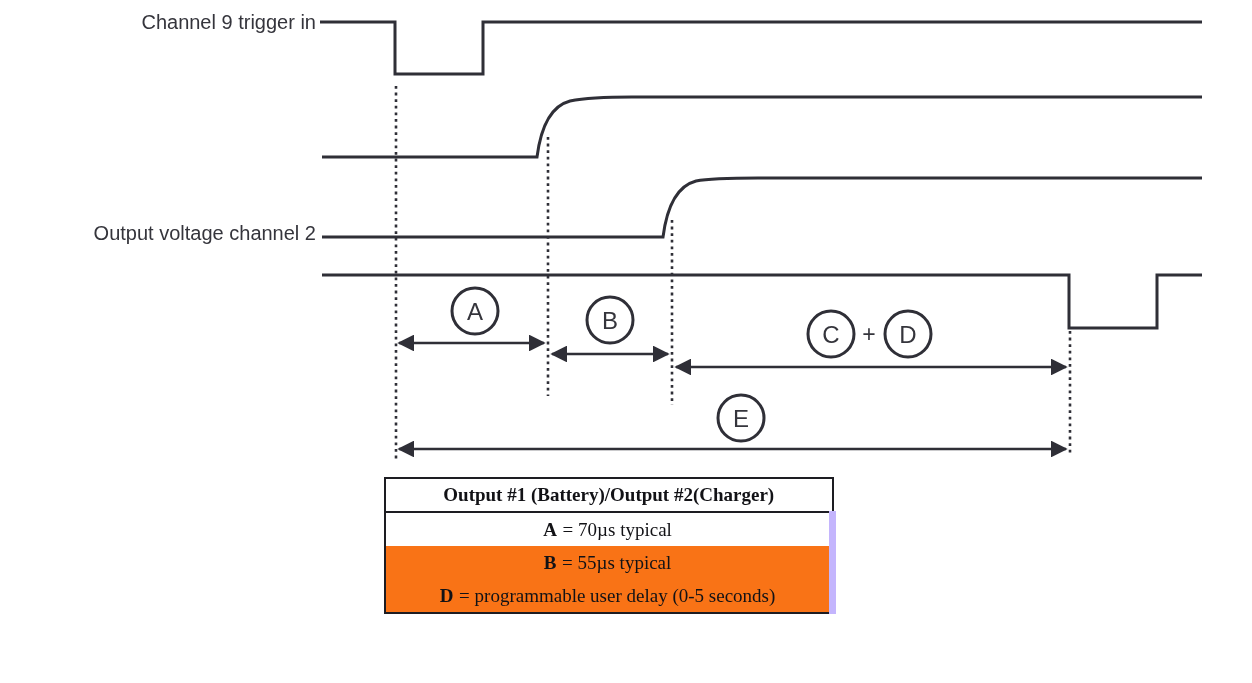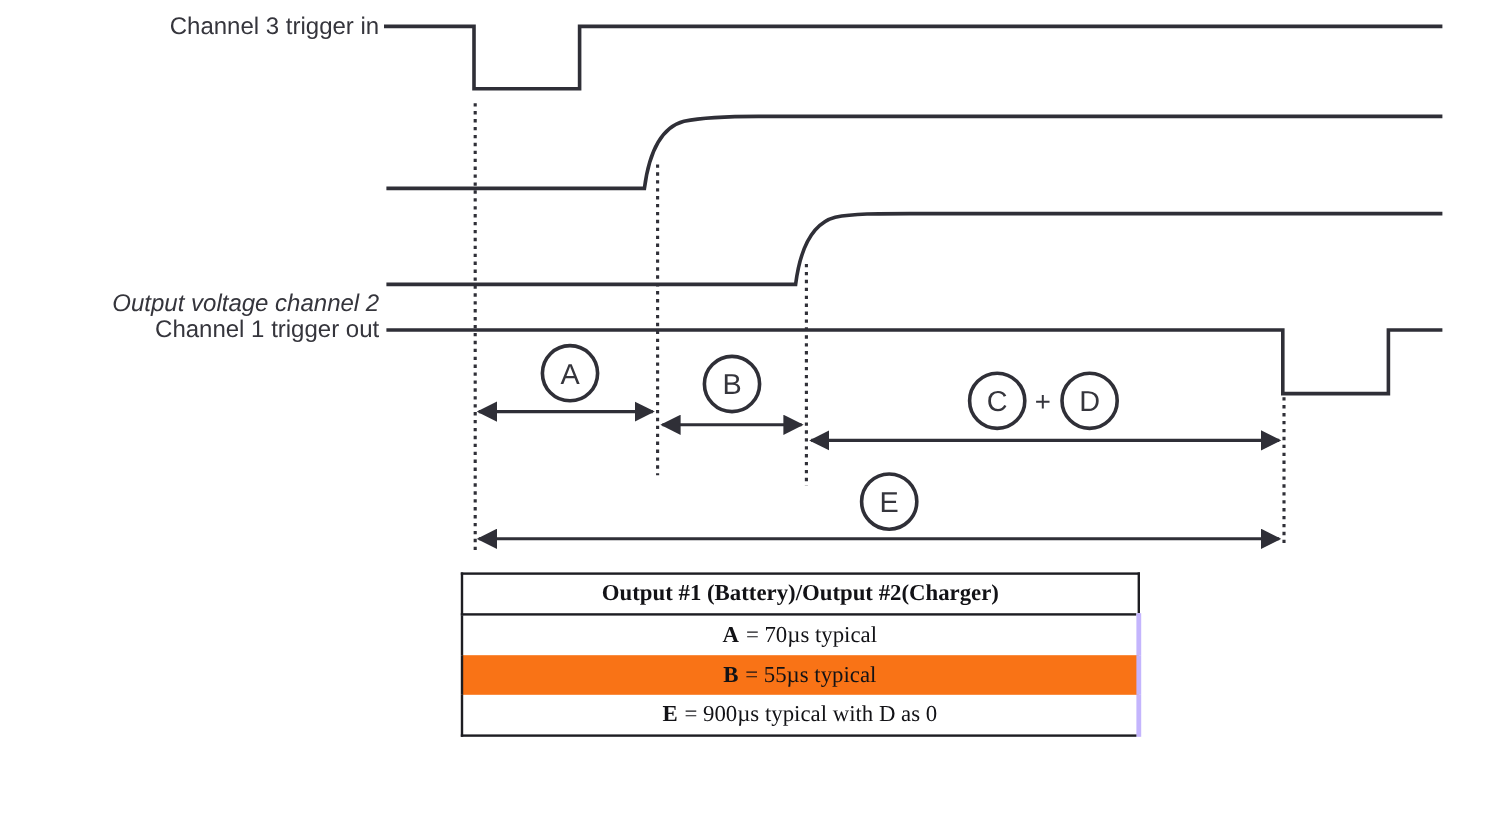--- a/index.html
+++ b/index.html
@@ -18,48 +18,48 @@
     left: 40px;
     width: 276px;
     text-align: right;
     font-size: 20px;
     line-height: 22px;
     color: #35353c;
     white-space: nowrap;
   }
   .sig-label.l0 { top: 11px;  }
   .sig-label.l1 { top: 147px; }
-  .sig-label.l2 { top: 242px; font-style: italic; }
+  .sig-label.l2 { top: 222px; }
   .sig-label.l3 { top: 264px; }
 
   .spec-table {
     position: absolute;
     left: 384px;
     top: 477px;
-    width: 567px;
+    width: 452px;
     border-collapse: collapse;
     font-family: "Liberation Serif", serif;
     font-size: 19px;
     color: #121216;
     table-layout: fixed;
   }
   .spec-table th, .spec-table td {
     text-align: center;
     vertical-align: middle;
     padding: 0;
   }
   .spec-table th {
     height: 32px;
     border: 2px solid #1d1d22;
     font-weight: bold;
   }
   .spec-table td {
     height: 33px;
     border-left: 2px solid #1d1d22;
-    border-right: 4px solid #c4b5fd;
+    border-right: 7px solid #c4b5fd;
   }
   .spec-table tr:last-child td { border-bottom: 2px solid #1d1d22; }
   .spec-table tr.shaded td { background: #f97316; }
   .spec-table td b { font-weight: bold; }
   .spec-table td span.rest { margin-left: 0.30em; }
 
   .circ-letter {
     font-family: "Liberation Sans", sans-serif;
     font-size: 24px;
     fill: #35353c;
@@ -121,36 +121,35 @@
       <circle cx="908" cy="334" r="23" fill="#ffffff" stroke="#2f2f37" stroke-width="3"></circle>
       <text x="908" y="334" dy="0.36em" text-anchor="middle" class="circ-letter">D</text>
     </g>
 
     <g>
       <circle cx="741" cy="418" r="23" fill="#ffffff" stroke="#2f2f37" stroke-width="3"></circle>
       <text x="741" y="418" dy="0.36em" text-anchor="middle" class="circ-letter">E</text>
     </g>
   </svg>
 
-  <div class="sig-label l0">Channel 3 trigger in</div>
+  <div class="sig-label l0">Channel 9 trigger in</div>
   <div class="sig-label l2">Output voltage channel 2</div>
-  <div class="sig-label l3">Channel 1 trigger out</div>
 
   <table class="spec-table">
     <thead>
       <tr>
         <th>Output #1 (Battery)/Output #2(Charger)</th>
       </tr>
     </thead>
     <tbody>
       <tr>
         <td><b>A</b><span class="rest">= 70µs typical</span></td>
       </tr>
       <tr class="shaded">
         <td><b>B</b><span class="rest">= 55µs typical</span></td>
       </tr>
-      <tr>
-        <td><b>E</b><span class="rest">= 900µs typical with D as 0</span></td>
+      <tr class="shaded">
+        <td><b>D</b><span class="rest">= programmable user delay (0-5 seconds)</span></td>
       </tr>
     </tbody>
   </table>
 
 </div>
 
 </body></html>

